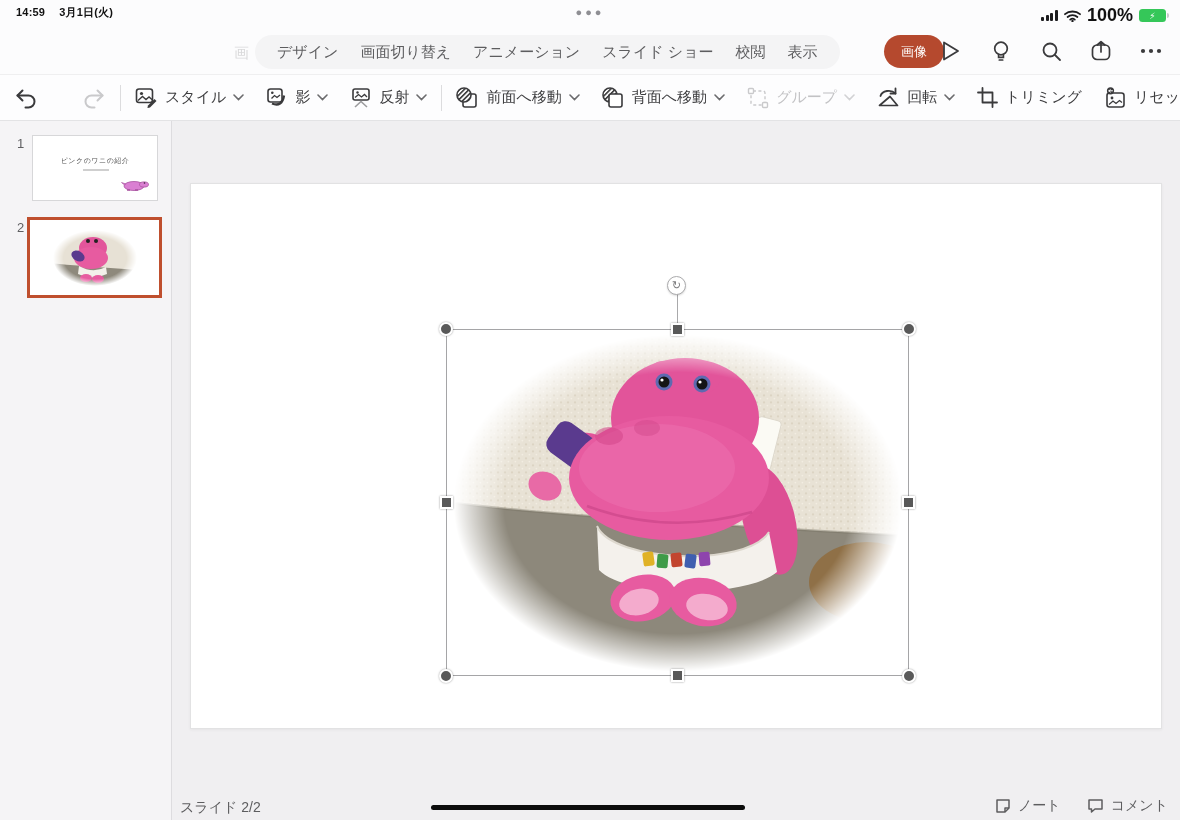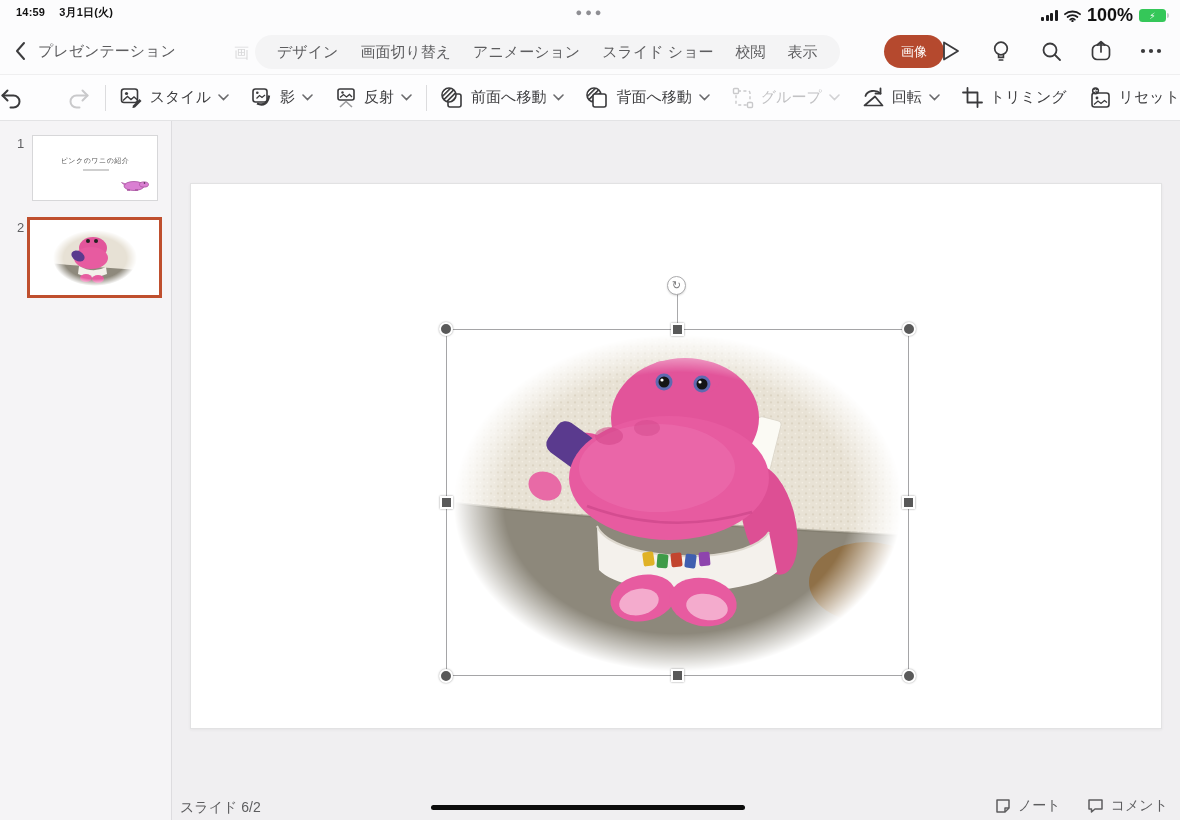--- a/index.html
+++ b/index.html
@@ -31,21 +31,21 @@
   .tabstrip { left:255px; top:7px; height:34px; background:#f4f4f5; border-radius:17px; display:flex; align-items:center; padding:0 22px; gap:22px; }
   .tab { font-size:15px; color:#5d5d5f; white-space:nowrap; }
   .tab-partial { left:234px; top:16px; font-size:15px; color:#5d5d5f; opacity:.22; }
   .tab-active { left:884px; top:7px; height:33px; border-radius:17px; background:#b5492e; color:#fff;
     font-size:13px; display:flex; align-items:center; padding:0 17px; }
   .tb-icons { right:12px; top:6px; display:flex; align-items:center; gap:16px; }
   .tbico { width:34px; height:34px; display:flex; align-items:center; justify-content:center; }
 
   
   .toolbar { top:74px; left:0; width:1180px; height:47px; background:#fdfdfe; border-top:1px solid #efeff0; border-bottom:1px solid #e3e3e5;
-    display:flex; align-items:center; padding:0 0 0 14px;justify-content:flex-end; }
+    display:flex; align-items:center; padding:0 0 0 14px; }
   .titem { display:flex; align-items:center; gap:7px; font-size:15px; color:#3d3d3f; white-space:nowrap; flex:0 0 auto; }
   .titem.disabled { color:#c2c2c4; }
   .tdiv { width:1px; height:26px; background:#dcdcde; margin:0 14px; flex:0 0 auto; }
   .tsp { width:22px; flex:0 0 auto; }
 
   
   .sidebar { top:121px; left:0; width:172px; height:699px; background:#f5f4f6; border-right:1px solid #dddcdf; }
   .thumb-num { font-size:13px; color:#5f5f61; }
   .thumb1 { left:32px; top:14px; width:126px; height:66px; background:#fff; border:1px solid #d7d7d9; }
   .thumb1-title { width:100%; text-align:center; top:20px; font-size:7px; color:#555; letter-spacing:.5px; }
@@ -95,26 +95,20 @@
       <circle cx="8.5" cy="11" r="1.2" fill="#1c1c1e"></circle>
     </svg>
     <span class="pct">100%</span>
     <span class="batt">
         <span class="bolt">⚡</span>
       </span>
   </div>
 </div>
 
 <div class="abs tabbar">
-  <div class="abs back">
-    <svg width="12" height="20" viewBox="0 0 12 20">
-      <path d="M10 2 L3 10 l7 8" fill="none" stroke="#3c3c3e" stroke-width="2" stroke-linecap="round" stroke-linejoin="round"></path>
-    </svg>
-    <span class="back-label">プレゼンテーション</span>
-  </div>
   <span class="abs tab-partial">画</span>
   <div class="abs tabstrip">
     <span class="tab">デザイン</span>
     <span class="tab">画面切り替え</span>
     <span class="tab">アニメーション</span>
     <span class="tab">スライド ショー</span>
     <span class="tab">校閲</span>
     <span class="tab">表示</span>
   </div>
   <div class="abs tab-active">画像</div>
@@ -404,21 +398,21 @@
     <span class="h-c" style="right:-8px; top:-8px;"></span>
     <span class="h-c" style="left:-8px; bottom:-8px;"></span>
     <span class="h-c" style="right:-8px; bottom:-8px;"></span>
     <span class="h-s" style="left:224px; top:-7px;"></span>
     <span class="h-s" style="left:224px; bottom:-7px;"></span>
     <span class="h-s" style="left:-7px; top:166px;"></span>
     <span class="h-s" style="right:-7px; top:166px;"></span>
   </div>
 </div>
 
-<span class="abs slide-counter">スライド 6/2</span>
+<span class="abs slide-counter">スライド 2/2</span>
 <div class="abs home-indicator"></div>
 <div class="abs bb-right">
   <span class="bb-item">
     <svg width="16" height="16" viewBox="0 0 16 16">
       <path d="M2 2 h12 v8 l-4 4 H2 Z" fill="none" stroke="#5d5d5f" stroke-width="1.5" stroke-linejoin="round"></path>
       <path d="M10 14 v-4 h4" fill="none" stroke="#5d5d5f" stroke-width="1.5" stroke-linejoin="round"></path>
     </svg>
     <span>ノート</span>
   </span>
   <span class="bb-item">

